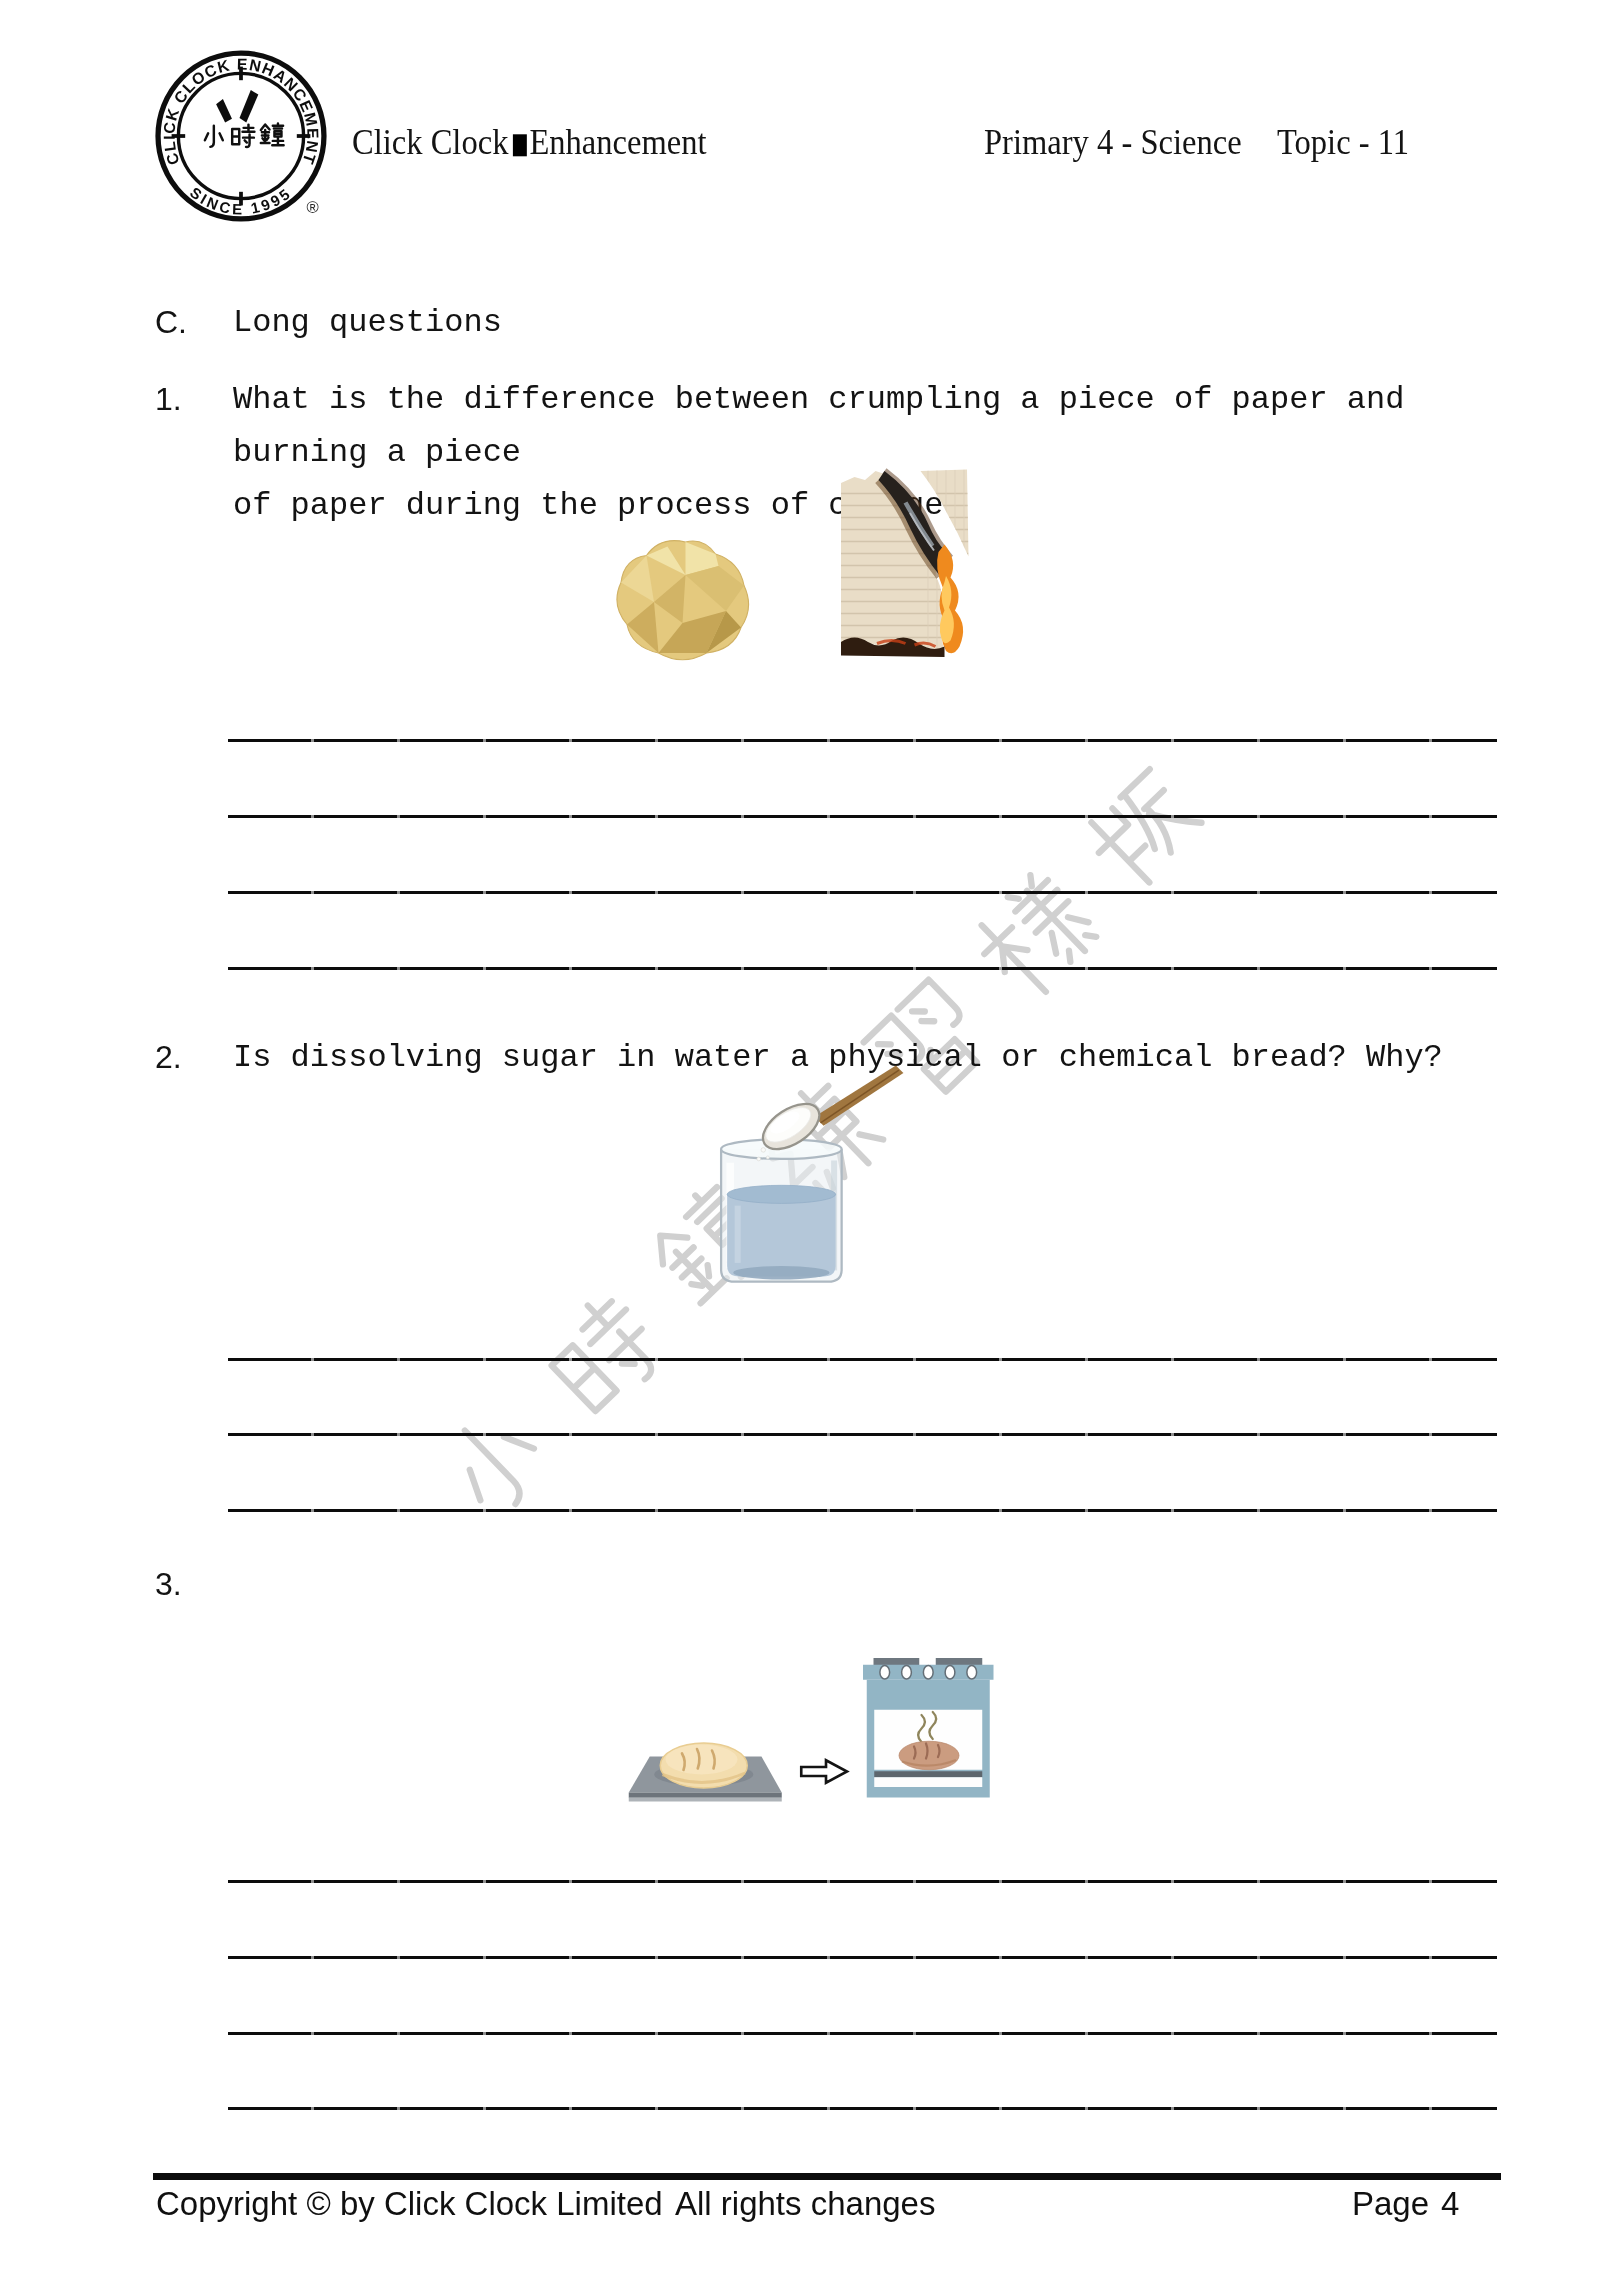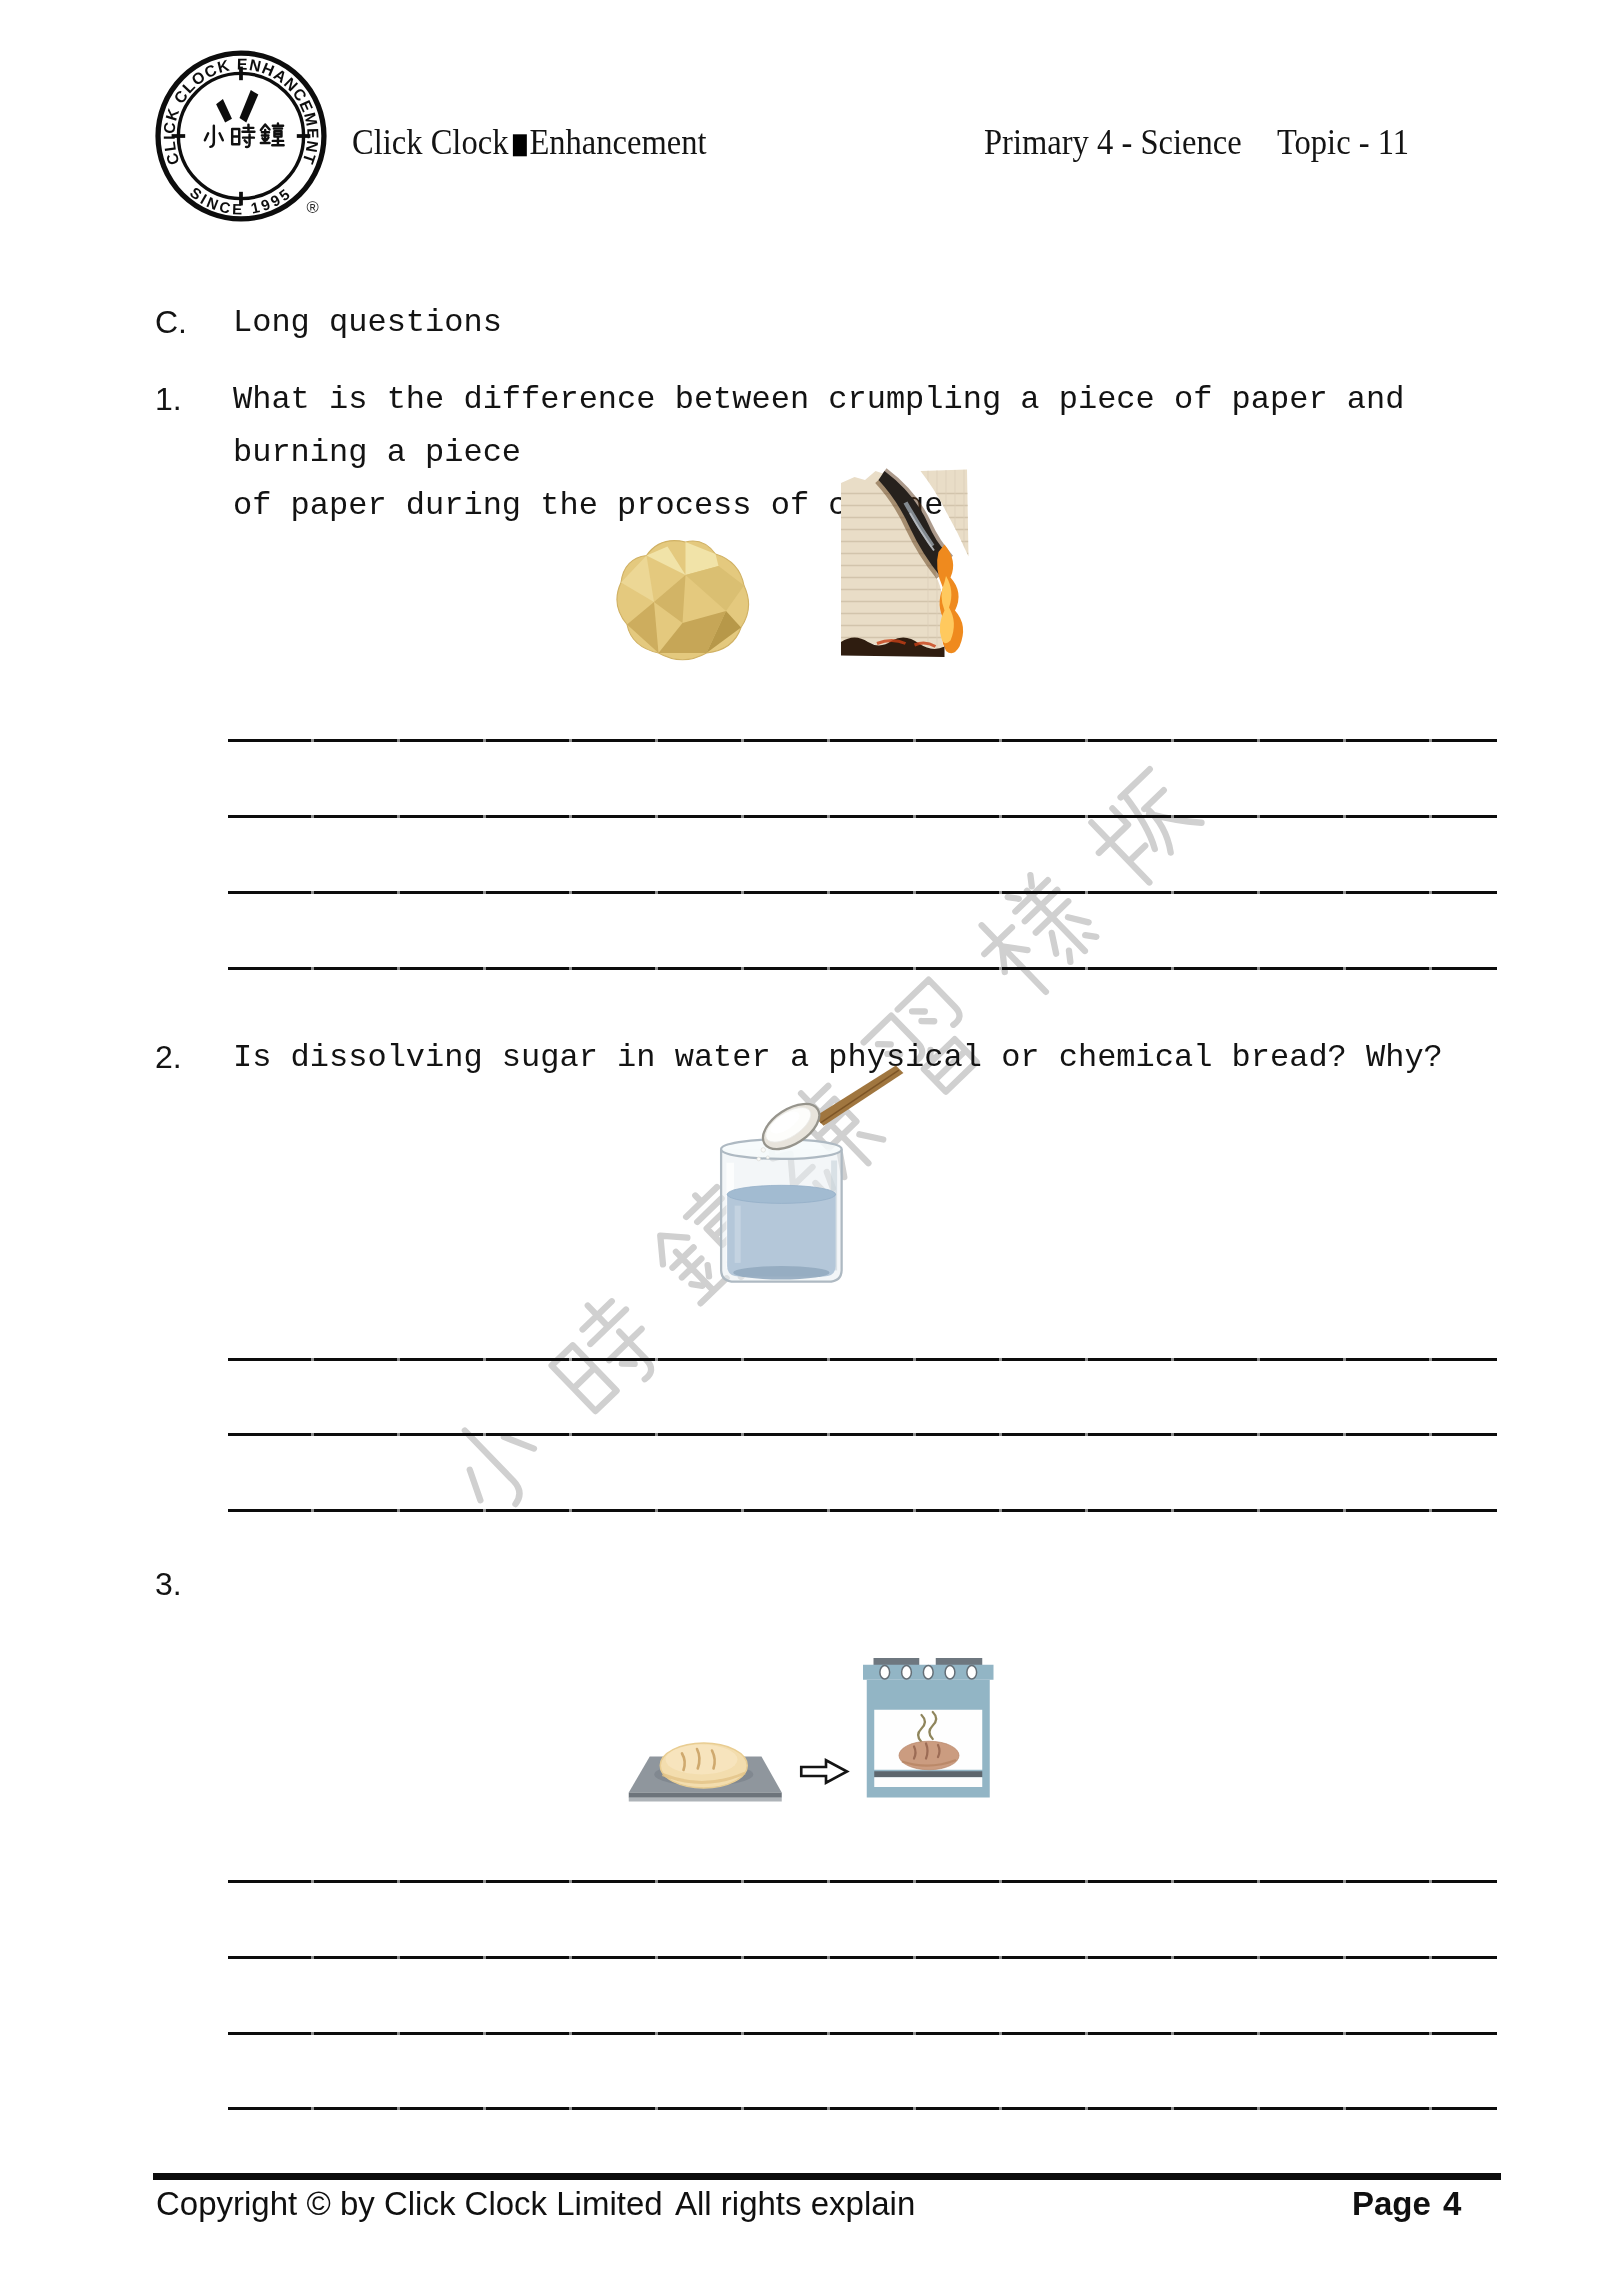--- a/index.html
+++ b/index.html
@@ -19,21 +19,21 @@
   .q-num{font-size:32px;line-height:53px;}
   .q-text{font-size:32px;line-height:53px;white-space:pre-line;width:1275px;font-family:Liberation Mono, monospace;}
 
   
   .answer-line{position:absolute;left:228px;width:1269px;height:3px;
     background:repeating-linear-gradient(90deg,#0c0c0c 0 83px,#8f8f8f 83px 86px);}
 
   
   .footer-line{left:153px;top:2173px;width:1348px;height:6.8px;background:#0c0c0c;}
   .footer-text{font-size:33px;line-height:36px;color:#101010;}
-  .page-box{left:1352px;top:2186px;display:flex;gap:12px;font-weight:bold;}
+  .page-box{left:1352px;top:2186px;display:flex;gap:12px;}
 
   .wm{pointer-events:none;}
 </style>
 </head>
 <body>
 
 <svg width="0" height="0" style="position:absolute" aria-hidden="true">
   <defs>
     <path id="g-xiao" d="M50 12 L50 74 Q50 88 37 90 M29 40 L17 66 M71 40 L83 66"></path>
     <path id="g-shi" d="M12 24 H38 M12 24 V80 M38 24 V80 M12 52 H38 M12 80 H38 M54 20 H90 M72 8 V34 M50 34 H94 M52 56 H92 M76 44 V78 Q76 92 63 90 M58 66 L66 74"></path>
@@ -212,20 +212,20 @@
     <rect x="19" y="167" width="144" height="13" fill="#fdfdfd"></rect>
   </svg>
 
   <div class="answer-line" style="top:1880px"></div>
   <div class="answer-line" style="top:1956px"></div>
   <div class="answer-line" style="top:2032px"></div>
   <div class="answer-line" style="top:2107px"></div>
 
   <div class="abs footer-line"></div>
   <div class="abs footer-text" style="left:156px;top:2186px">Copyright © by Click Clock Limited</div>
-  <div class="abs footer-text" style="left:675px;top:2186px">All rights explain</div>
+  <div class="abs footer-text" style="left:675px;top:2186px">All rights changes</div>
   <div class="abs footer-text page-box">
     <span>Page</span>
     <span>4</span>
   </div>
 
 </div>
 
 
 </body></html>

